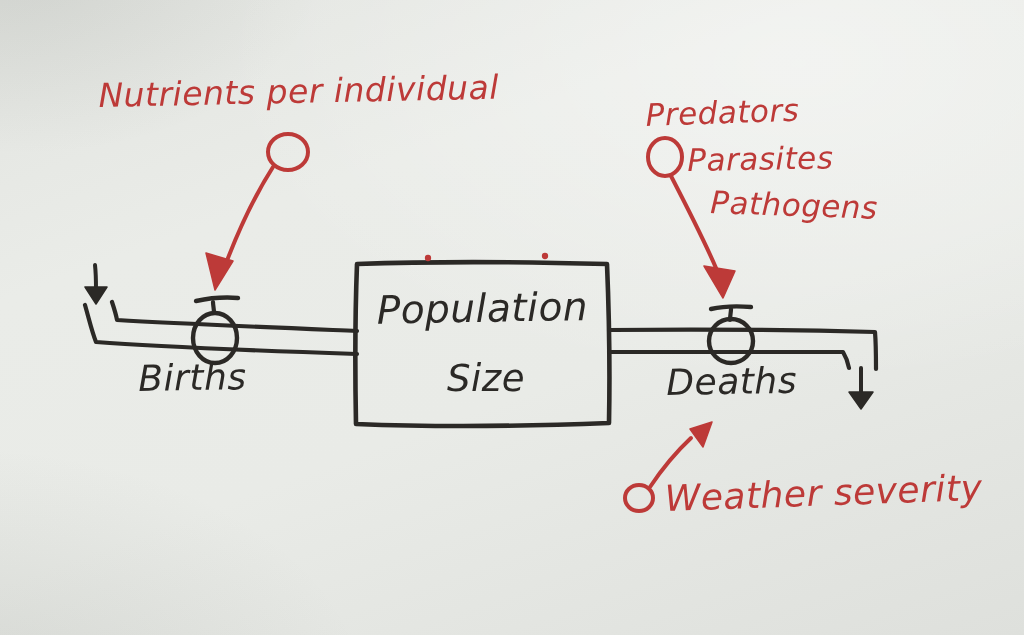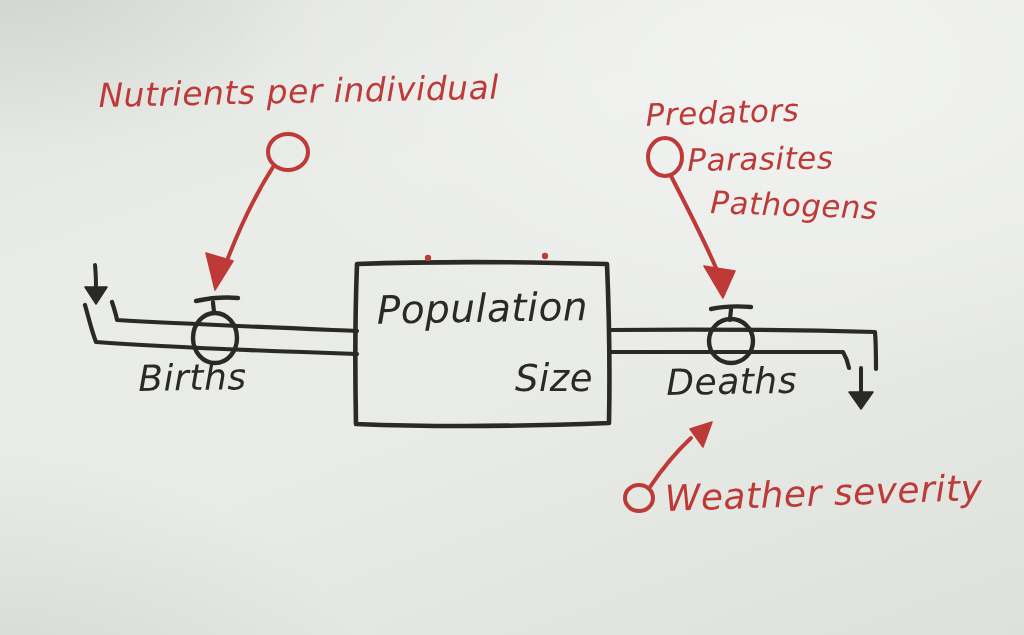--- a/index.html
+++ b/index.html
@@ -42,21 +42,21 @@
   .red-text   { color: var(--marker); }
   .black-text { color: var(--ink); }
 
   .nutrients-label  { left: 98px;  top: 76px;  font-size: 33px; transform: rotate(-1.2deg); }
   .predators-l1     { left: 645px; top: 97px;  font-size: 31px; transform: rotate(-2deg); }
   .predators-l2     { left: 687px; top: 142px; font-size: 31px; transform: rotate(-1deg); }
   .predators-l3     { left: 711px; top: 184px; font-size: 31px; transform: rotate(2deg); }
   .weather-label    { left: 664px; top: 478px; font-size: 36px; transform: rotate(-2deg); }
 
   .stock-l1 { left: 357px; top: 288px; width: 250px; text-align: center; font-size: 39px; transform: rotate(-1deg); }
-  .stock-l2 { left: 357px; top: 357px; width: 236px; text-align: right; font-size: 37px; }
+  .stock-l2 { left: 368px; top: 357px; width: 236px; text-align: center; font-size: 37px; }
   .births-label { left: 138px; top: 358px; font-size: 36px; transform: rotate(-1deg); }
   .deaths-label { left: 666px; top: 362px; font-size: 36px; transform: rotate(-1deg); }
 </style>
 </head>
 <body>
 
 <div class="paper" style="--ink: #2b2926; --marker: #bd3a38; --paper: #e8eae6;">
 
   <svg class="sketch" width="1024" height="635" viewBox="0 0 1024 635">
 

